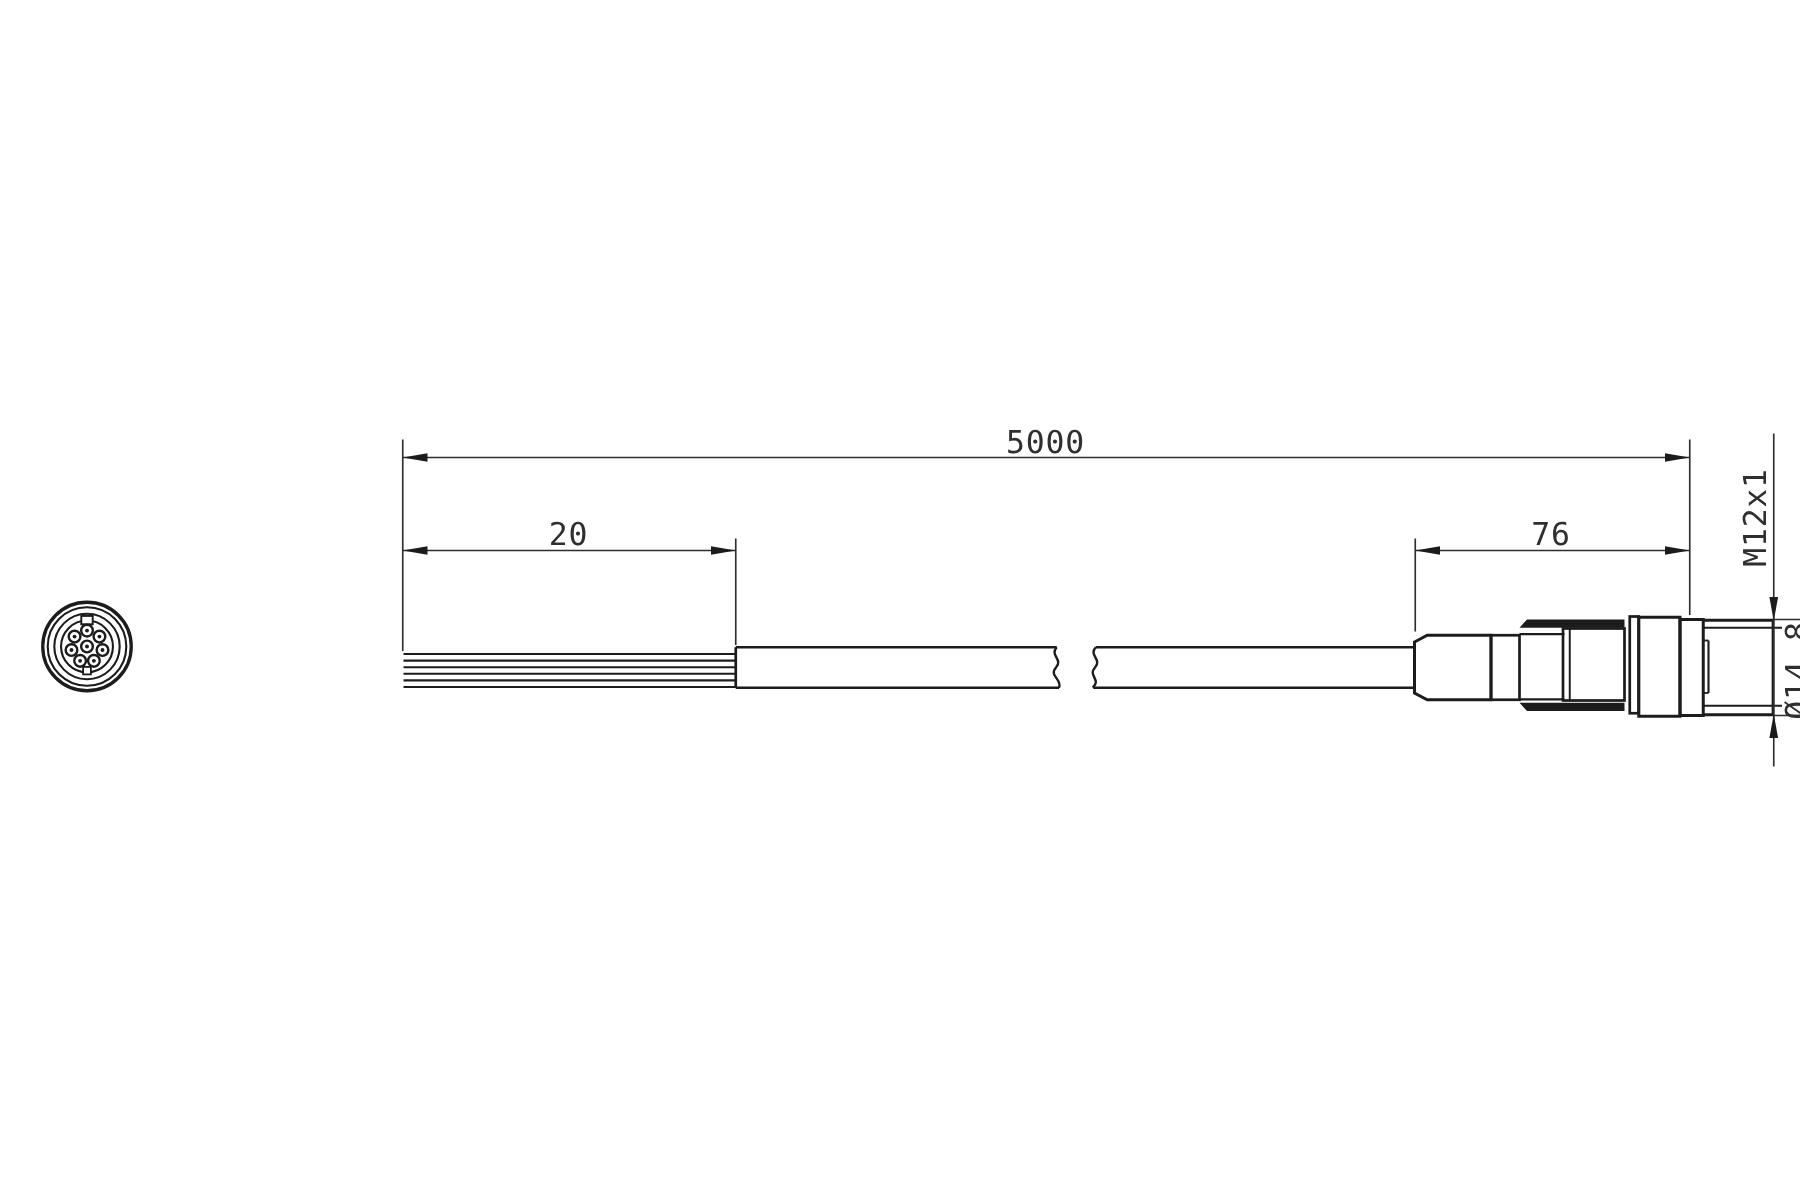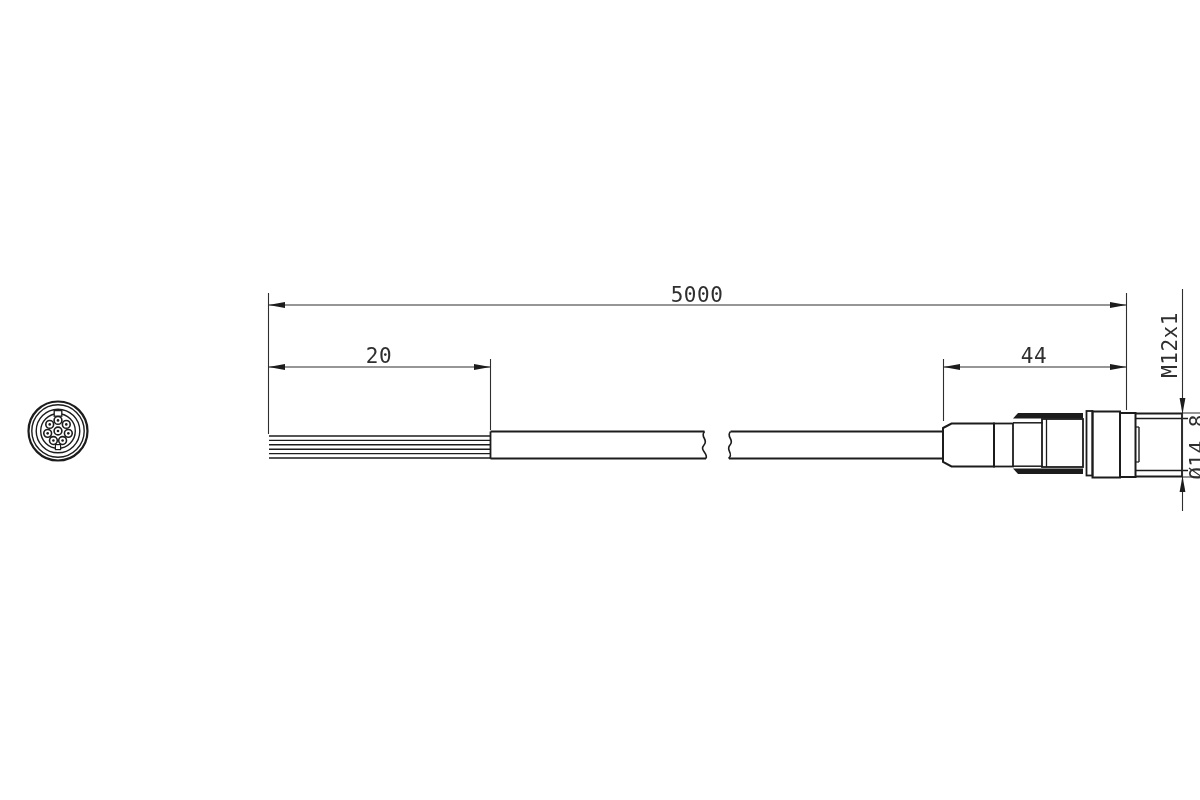--- a/index.html
+++ b/index.html
@@ -120,16 +120,16 @@
       <polygon points="1106.5,367 1090,364.1 1090,369.9"></polygon>
       <polygon points="1162.5,414 1159.6,398 1165.4,398"></polygon>
       <polygon points="1162.5,476 1159.6,492 1165.4,492"></polygon>
       <polygon points="1194.5,412.5 1191.6,396.5 1197.4,396.5"></polygon>
       <polygon points="1194.5,477.5 1191.6,493.5 1197.4,493.5"></polygon>
     </g>
   </svg>
 
   <div class="dim-label lbl-overall">5000</div>
   <div class="dim-label lbl-strip">20</div>
-  <div class="dim-label lbl-conn">44</div>
+  <div class="dim-label lbl-conn">76</div>
   <div class="dim-label rot lbl-thread">M12x1</div>
   <div class="dim-label rot lbl-dia">Ø14.8</div>
 </div>
 
 </body></html>

